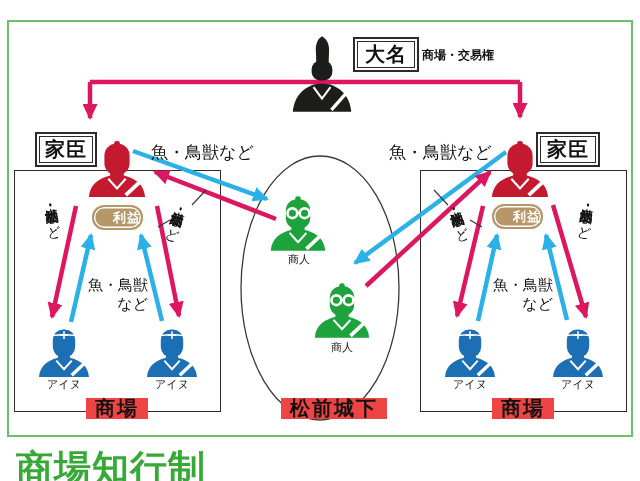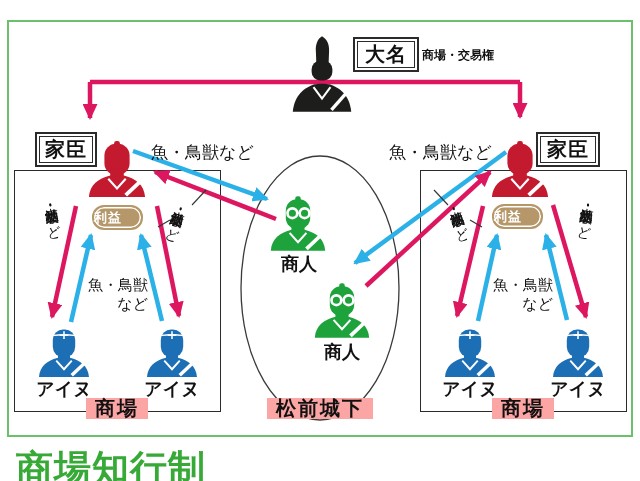--- a/index.html
+++ b/index.html
@@ -27,45 +27,45 @@
   #kashin-left-box{left:35px;top:132px;width:58px;height:31px;}
   #kashin-right-box{left:536px;top:132px;width:60px;height:31px;}
   .small-label{z-index:4;font-size:17px;font-weight:500;white-space:nowrap;}
   #rights-label{left:422px;top:47px;font-size:12px;font-weight:600;}
   #fish-top-left{left:151px;top:141px;}
   #fish-top-right{left:389px;top:141px;}
   
   .profit-badge{
     width:47px;height:21px;border-radius:12px;background:#b5976a;border:2.5px solid #b5976a;
     box-shadow:inset 0 0 0 1.5px #fff;color:#fff;font-weight:700;font-size:13px;
-    display:flex;align-items:center;justify-content:flex-start;letter-spacing:1px;z-index:4;
+    display:flex;align-items:center;justify-content:flex-end;letter-spacing:1px;z-index:4;
   }
   #profit-left{left:92px;top:205px;}
   #profit-right{left:492px;top:204px;}
   
   .fig{z-index:4;}
   
   .band-label{
-    z-index:4;transform:translateX(-50%);background:#fca5a5;padding:0 9px;
+    z-index:4;transform:translateX(-50%);background:#ef4444;padding:0 9px;
     font-size:20px;font-weight:700;letter-spacing:2px;white-space:nowrap;line-height:21px;
   }
   
   .fish-mid{z-index:4;transform:translateX(-50%);text-align:right;
     font-size:15px;font-weight:500;line-height:1.25;white-space:nowrap;}
   
   .vtext{
     z-index:4;writing-mode:vertical-rl;text-orientation:upright;
     font-size:13.5px;font-weight:500;line-height:1;letter-spacing:0.5px;white-space:nowrap;
   }
   #goods-left-outer{left:42px;top:197px;transform:rotate(-8deg);transform-origin:top center;}
   #goods-left-inner{left:176px;top:201px;transform:rotate(18deg);transform-origin:top center;}
   #goods-right-inner{left:444px;top:201px;transform:rotate(-18deg);transform-origin:top center;}
   #goods-right-outer{left:582px;top:197px;transform:rotate(8deg);transform-origin:top center;}
   
-  .fig-label{z-index:4;transform:translateX(-50%);font-size:18px;font-weight:700;white-space:nowrap;}
+  .fig-label{z-index:4;transform:translateX(-50%);font-size:11px;font-weight:400;white-space:nowrap;}
   
   #page-title{left:16px;top:438px;font-size:37px;font-weight:700;color:#36a937;
     letter-spacing:1px;z-index:4;line-height:1.05;margin-top:12px;}
 </style>
 </head>
 <body>
 
 <div id="canvas">
 
   <div id="frame" class="abs"></div>
@@ -283,17 +283,17 @@
     <div>魚・鳥獣</div>
     <div>など</div>
   </div>
   <div class="abs fish-mid" style="left:523px;top:276px">
     <div>魚・鳥獣</div>
     <div>など</div>
   </div>
 
   <div class="abs band-label" style="left:117px;top:398px">商場</div>
   <div class="abs band-label" style="left:523px;top:398px">商場</div>
-  <div class="abs band-label" style="left:320px;top:398px">松前城下</div>
+  <div class="abs band-label" style="left:334px;top:398px">松前城下</div>
 
   <div id="page-title" class="abs">商場知行制</div>
 
 </div>
 
 </body></html>

